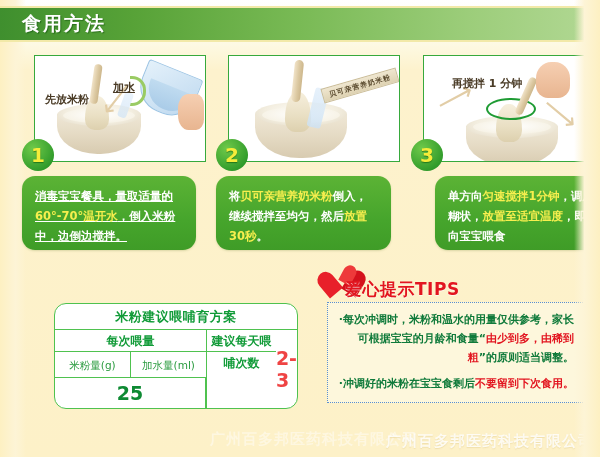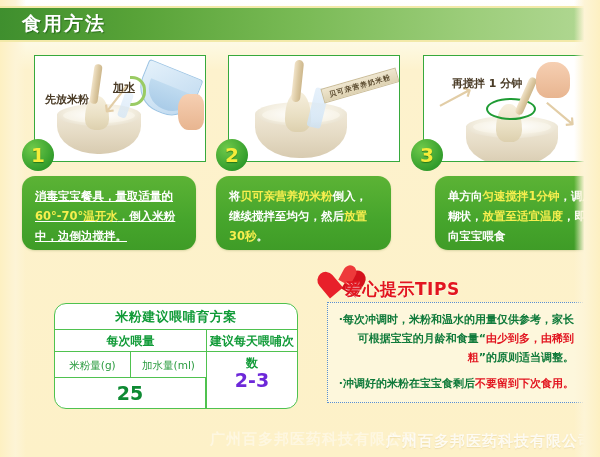--- a/index.html
+++ b/index.html
@@ -171,41 +171,41 @@
     overflow:hidden;
   }
   .t-title{
     height:26px; line-height:26px; text-align:center;
     color:#119b38; font-size:13px; font-weight:bold;
     border-bottom:1.4px solid #4fc24f;
     letter-spacing:.5px;
   }
   .t-body{ display:flex; height:78px; }
   .t-left{ width:152px; border-right:1.4px solid #4fc24f; }
-  .t-right{ flex:1; display:flex; flex-direction:column; }
+  .t-right{ flex:1; display:flex; }
   .t-h{
     height:22px; line-height:22px; text-align:center;
     color:#119b38; font-size:12px; font-weight:bold;
     border-bottom:1.4px solid #4fc24f;
   }
   .t-sub{ display:flex; height:26px; border-bottom:1.4px solid #4fc24f; }
   .t-sub > div{
     flex:1; line-height:26px; text-align:center;
     color:#2a9b3f; font-size:10.5px;
   }
   .t-sub > div:first-child{ border-right:1.4px solid #4fc24f; }
   .t-vals{ display:flex; height:30px;flex-direction:column; }
   .t-vals > div{
     flex:1; line-height:30px; text-align:center;
     color:#0e8a33; font-size:19px; font-weight:bold;
   }
   .t-vals > div:first-child{ border-right:1.4px solid #4fc24f; }
   .t-freq{
     flex:1; display:flex; align-items:center; justify-content:center;
-    color:#6d28d9; font-size:19px; font-weight:bold;
+    color:#ef4444; font-size:19px; font-weight:bold;
   }
 
   
   .tips{ position:absolute; left:327px; top:270px; width:258px; }
   .tips-head{ position:relative; height:30px; }
   .heart{
     position:absolute; left:0; top:-2px; width:34px; height:30px;
   }
   .heart i{
     position:absolute; width:17px; height:25px;

